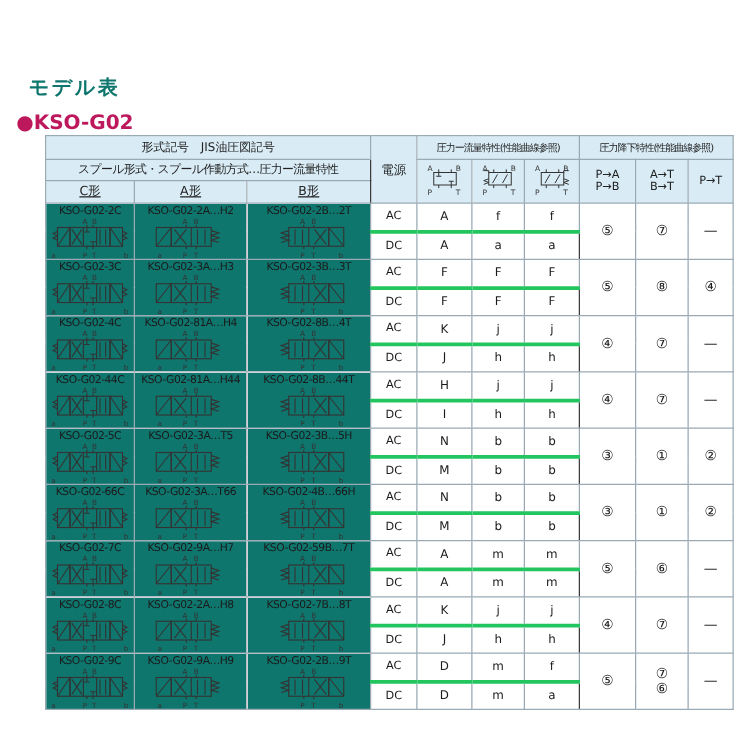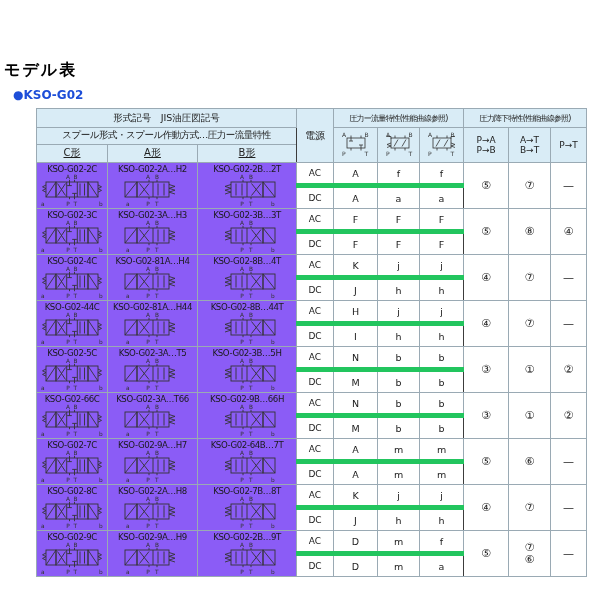--- a/index.html
+++ b/index.html
@@ -2,26 +2,26 @@
 <html><head>
 <meta charset="utf-8">
 <style>
   html,body{margin:0;padding:0;}
   body{
     width:600px;height:600px;background:#ffffff;
     font-family:"DejaVu Sans","Liberation Sans",sans-serif;
     color:#1a1a1a;position:relative;
   }
   .page-title{
-    position:absolute;left:4px;top:60px;
-    font-size:16px;font-weight:bold;color:#000000;letter-spacing:2px;
+    position:absolute;left:23px;top:60px;
+    font-size:16px;font-weight:bold;color:#0f766e;letter-spacing:2px;
   }
   .series-label{
     position:absolute;left:13px;top:88px;
-    font-size:12px;font-weight:bold;color:#1d4ed8;
+    font-size:16px;font-weight:bold;color:#be185d;
   }
   table.model-table{
     position:absolute;left:36px;top:108px;
     width:550px;border-collapse:collapse;table-layout:fixed;
     border:1.5px solid #3c3c3c;
     padding-left:36px;
   }
   .model-table th,.model-table td{
     border:1px solid #9aaab4;
     padding:0;text-align:center;vertical-align:middle;
@@ -33,25 +33,25 @@
   th.hdr-main{font-size:9.5px;height:18px;}
   th.hdr-spool{font-size:9.5px;height:14px;letter-spacing:-0.5px;}
   th.hdr-type{font-size:10px;height:15px;text-decoration:underline;}
   th.hdr-power{font-size:10px;}
   th.hdr-flow,th.hdr-drop{font-size:8px;letter-spacing:-0.8px;}
   th.hdr-dropcol{font-size:9px;white-space:pre-line;line-height:1.15;}
   th.hdr-sym{height:34px;}
   td.cell-power{font-size:9px;height:20px;margin-left:40px;}
   td.cell-letter{font-size:9.5px;}
   td.cell-circ{font-size:11px;white-space:pre-line;line-height:1.05;}
-  td.cell-model{vertical-align:top;background:#8b5cf6;}
+  td.cell-model{vertical-align:top;background:#0f766e;}
   .mname{font-size:8.6px;letter-spacing:-0.4px;white-space:nowrap;margin-top:1px;}
   .valve-slot{line-height:0;margin-top:0px;}
   tr.g-top>td{border-top:1.5px solid #3c3c3c;}
-  tr.g-bot>td{border-top:5px solid #22c55e;}
+  tr.g-bot>td{border-top:3px solid #22c55e;}
   .bl-strong{border-left:1.5px solid #3c3c3c !important;}
   .model-table svg text{font-family:"DejaVu Sans",sans-serif;}
 </style>
 </head>
 <body>
 
 <div class="page-title">モデル表</div>
 <div class="series-label">●KSO-G02</div>
 
 <table class="model-table">
@@ -663,21 +663,21 @@
     <g font-size="5.8" fill="#333">
       <text x="31" y="5">A</text>
                 <text x="40" y="5">B</text>
       <text x="31.3" y="32">P</text>
                 <text x="40" y="32">T</text>
       <text x="11" y="32">a</text>
     </g>
   </svg></div>
      </td>
      <td class="cell-model" rowspan="2">
-       <div class="mname">KSO-G02-9B…66H</div>
+       <div class="mname">KSO-G02-4B…66H</div>
        <div class="valve-slot">
   <svg width="76" height="33" viewBox="0 0 76 33">
     <g stroke="#333" stroke-width="0.9" fill="none">
       <rect x="22" y="8" width="32" height="15"></rect>
                 <line x1="38" y1="8" x2="38" y2="23"></line>
       <rect x="54" y="8" width="12" height="15"></rect>
                 <line x1="54" y1="8" x2="66" y2="23"></line>
       <path d="M22,10.5 L16,12.4 L22,14.3 L16,16.2 L22,18.1 L16,20"></path>
       <line x1="27" y1="21.5" x2="27" y2="9.5"></line>
                 <line x1="33" y1="9.5" x2="33" y2="21.5"></line>
@@ -759,21 +759,21 @@
     <g font-size="5.8" fill="#333">
       <text x="31" y="5">A</text>
                 <text x="40" y="5">B</text>
       <text x="31.3" y="32">P</text>
                 <text x="40" y="32">T</text>
       <text x="11" y="32">a</text>
     </g>
   </svg></div>
      </td>
      <td class="cell-model" rowspan="2">
-       <div class="mname">KSO-G02-64B…7T</div>
+       <div class="mname">KSO-G02-59B…7T</div>
        <div class="valve-slot">
   <svg width="76" height="33" viewBox="0 0 76 33">
     <g stroke="#333" stroke-width="0.9" fill="none">
       <rect x="22" y="8" width="32" height="15"></rect>
                 <line x1="38" y1="8" x2="38" y2="23"></line>
       <rect x="54" y="8" width="12" height="15"></rect>
                 <line x1="54" y1="8" x2="66" y2="23"></line>
       <path d="M22,10.5 L16,12.4 L22,14.3 L16,16.2 L22,18.1 L16,20"></path>
       <line x1="27" y1="21.5" x2="27" y2="9.5"></line>
                 <line x1="33" y1="9.5" x2="33" y2="21.5"></line>

